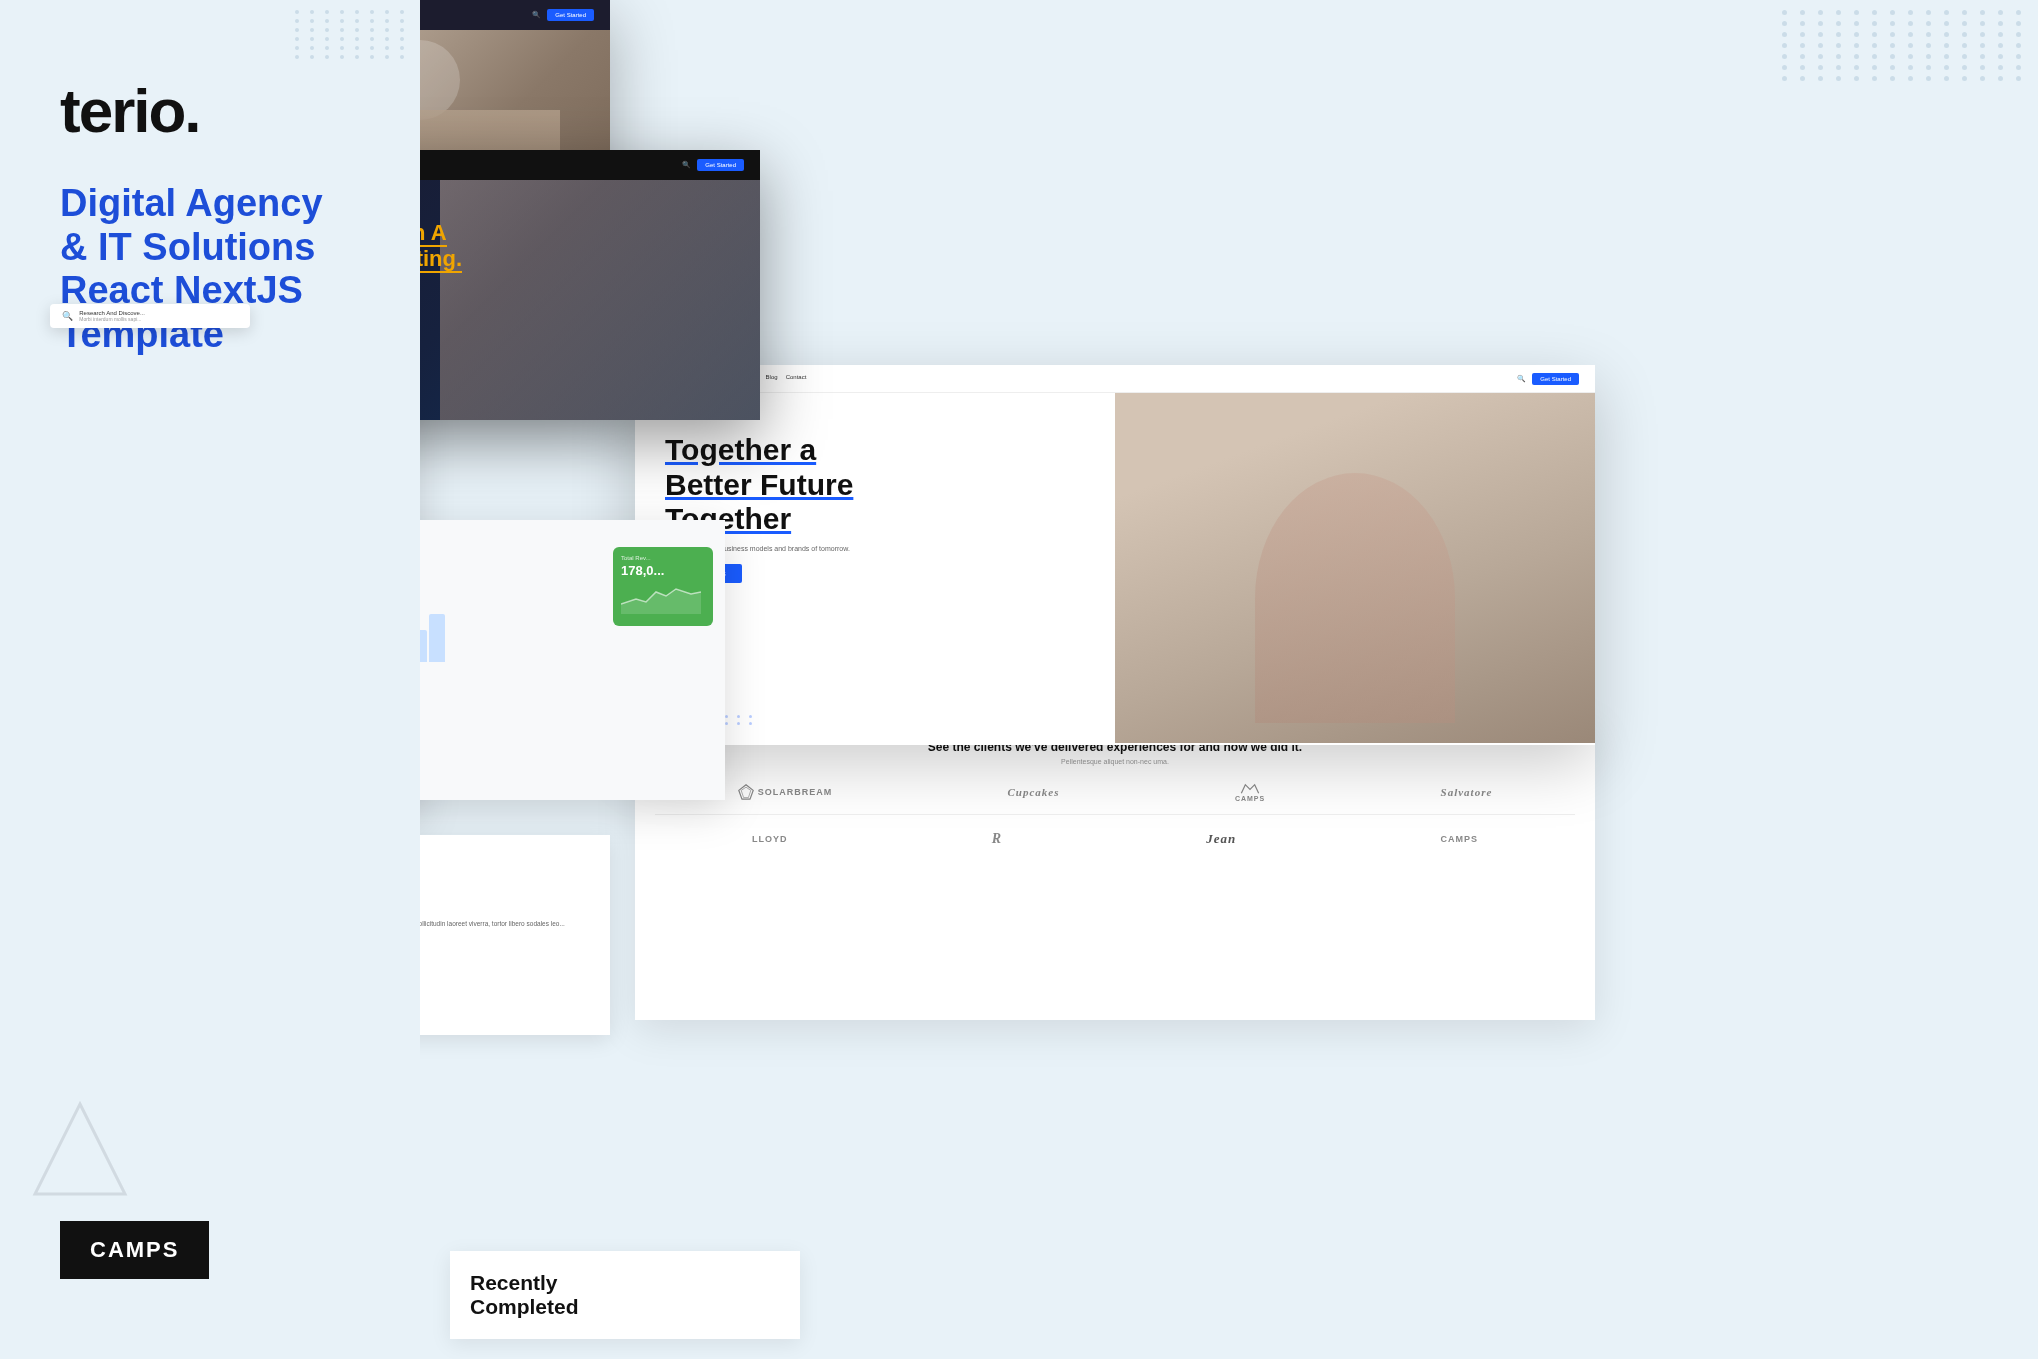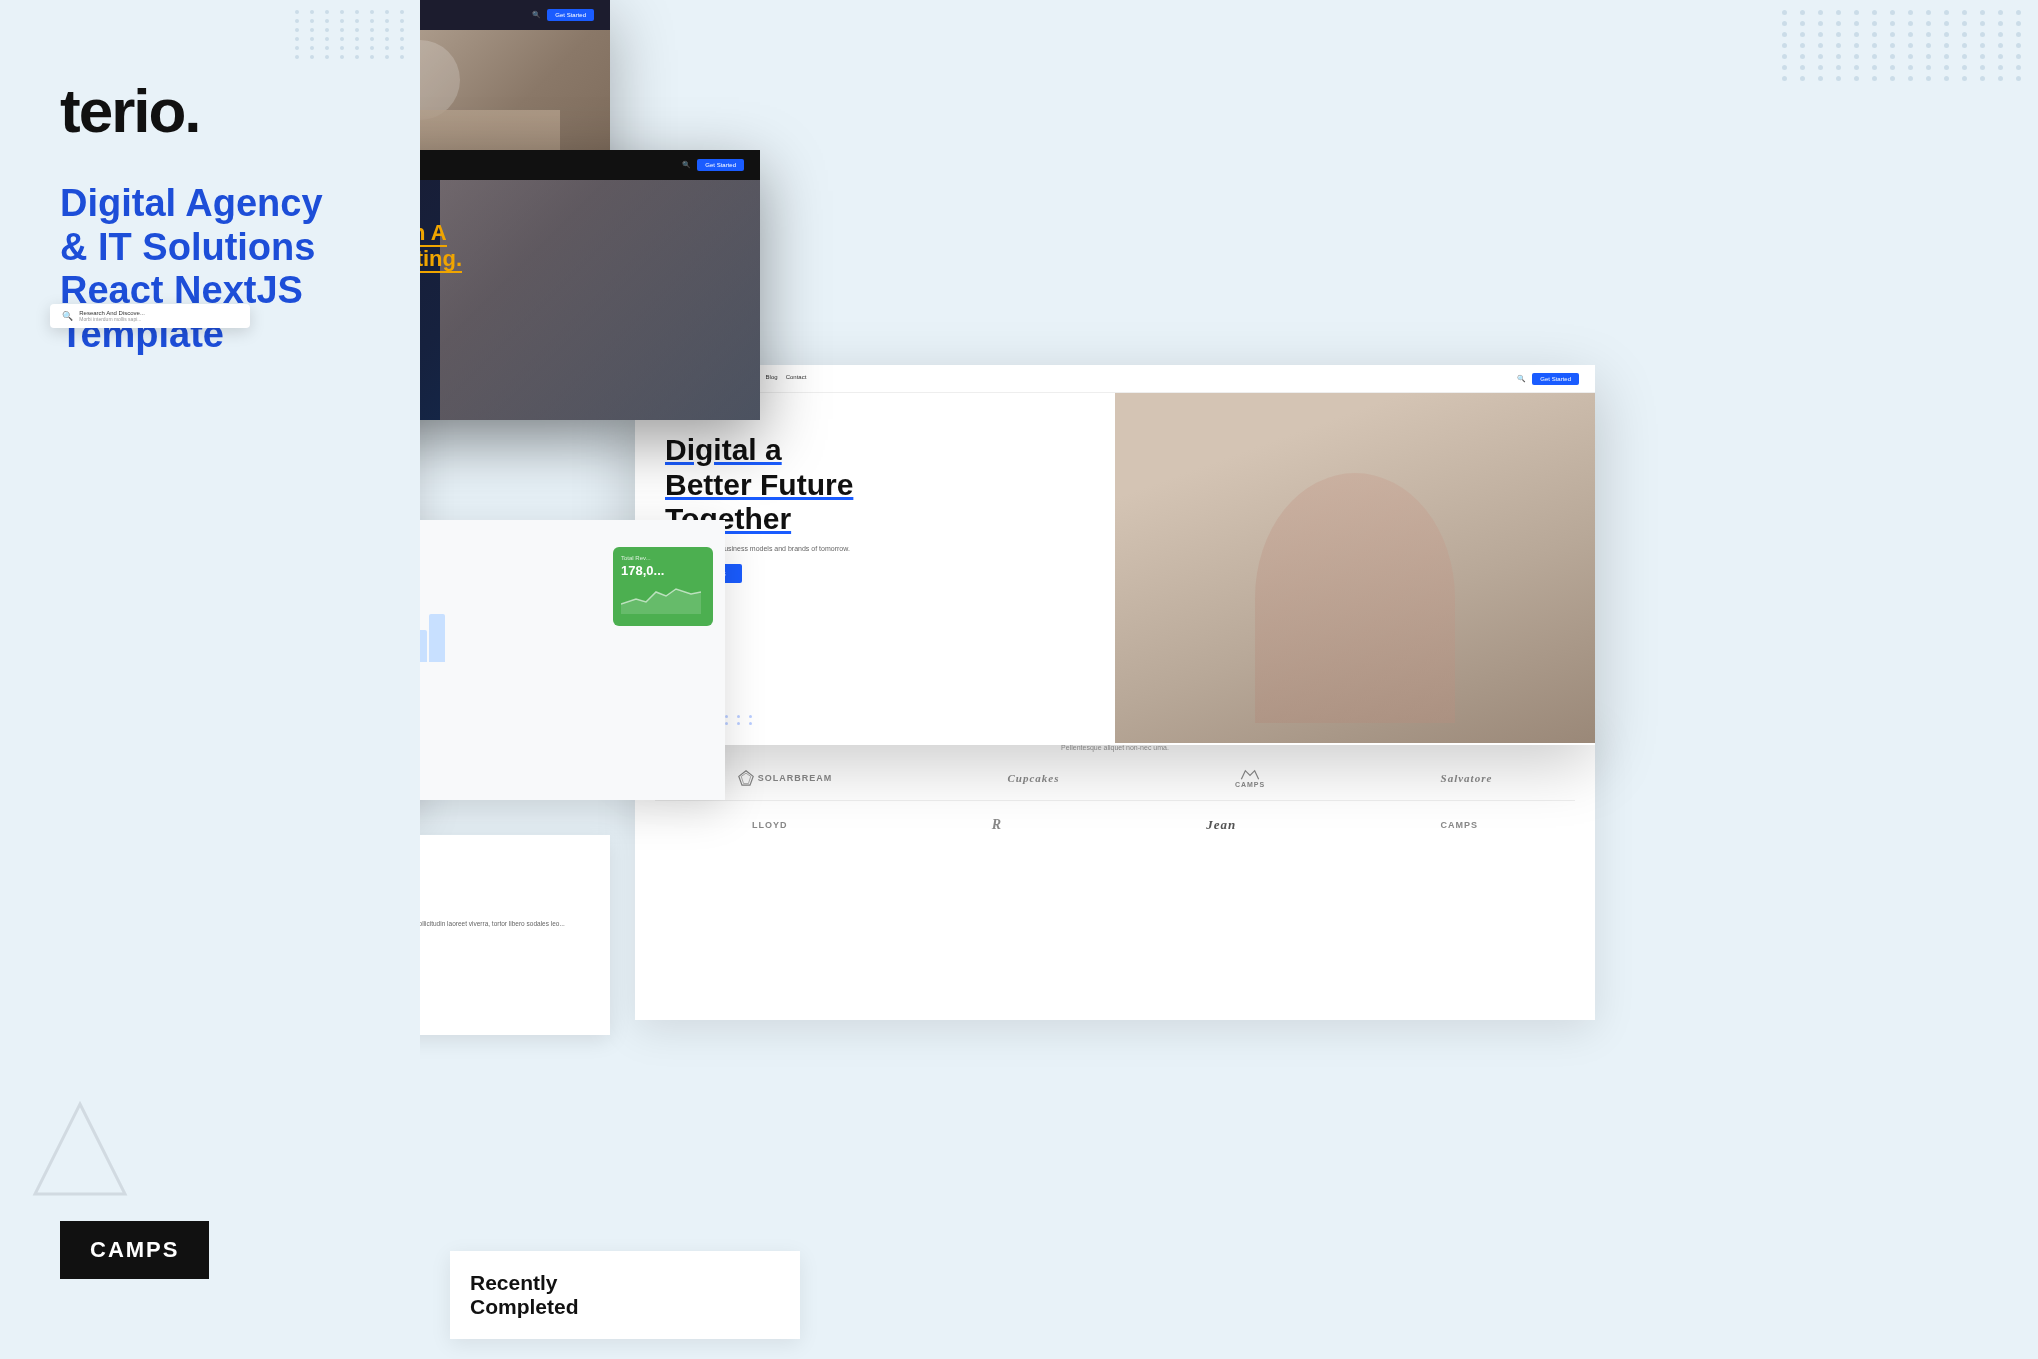--- a/index.html
+++ b/index.html
@@ -727,21 +727,21 @@
     </div>
     <div style="margin-left:auto;display:flex;align-items:center;gap:6px;">
       <span style="font-size:7px;color:#888;">🔍</span>
       <span style="background:#1a5cff;color:#fff;padding:3px 8px;font-size:6px;border-radius:2px;">Get Started</span>
     </div>
   </div>
 
   <div class="t5-hero">
     <div class="t5-hero-left">
       <h1 style="font-size:30px;font-weight:900;color:#111;line-height:1.15;">
-        <span>Digital a</span><br>
+        <span>Together a</span><br>
         <span>Better Future</span><br>
         <span style="text-decoration:underline;text-decoration-color:#1a5cff;text-align:center;">Together</span>
       </h1>
       <p style="font-size:7px;color:#666;margin-top:8px;max-width:200px;">How we build the business models and brands of tomorrow.</p>
       <div class="t5-btn">More Services</div>
 
       
       <div style="position:absolute;bottom:20px;left:30px;display:grid;grid-template-columns:repeat(8,8px);gap:4px;opacity:0.3;">
         <div style="width:3px;height:3px;border-radius:50%;background:#1a5cff;"></div>
         <div style="width:3px;height:3px;border-radius:50%;background:#1a5cff;"></div>
@@ -767,20 +767,21 @@
         <div style="position:absolute;bottom:0;right:0;width:100%;height:100%;background:linear-gradient(160deg,#d4c4b4 20%,#b8a898 60%,#9a8878 100%);"></div>
 
         <div style="position:absolute;bottom:20px;left:50%;transform:translateX(-50%);width:200px;height:250px;background:linear-gradient(180deg,#c8a898 0%,#b09080 100%);border-radius:50% 50% 0 0;opacity:0.6;"></div>
       </div>
     </div>
   </div>
 </div>
 
 <div class="preview-6">
   <div class="p6-inner">
+    <div class="p6-title">See the clients we've delivered experiences for and how we did it.</div>
     <div class="p6-sub">Pellentesque aliquet non-nec uma.</div>
 
     <div class="client-logos">
 
       <div style="display:flex;align-items:center;gap:4px;">
         <svg width="16" height="16" viewBox="0 0 20 20">
           <polygon points="10,1 19,8 15,19 5,19 1,8" fill="none" stroke="#888" stroke-width="1.5"></polygon>
           <polygon points="10,4 16,8 13,17 7,17 4,8" fill="none" stroke="#888" stroke-width="0.8"></polygon>
         </svg>
         <span class="client-logo">SOLARBREAM</span>

